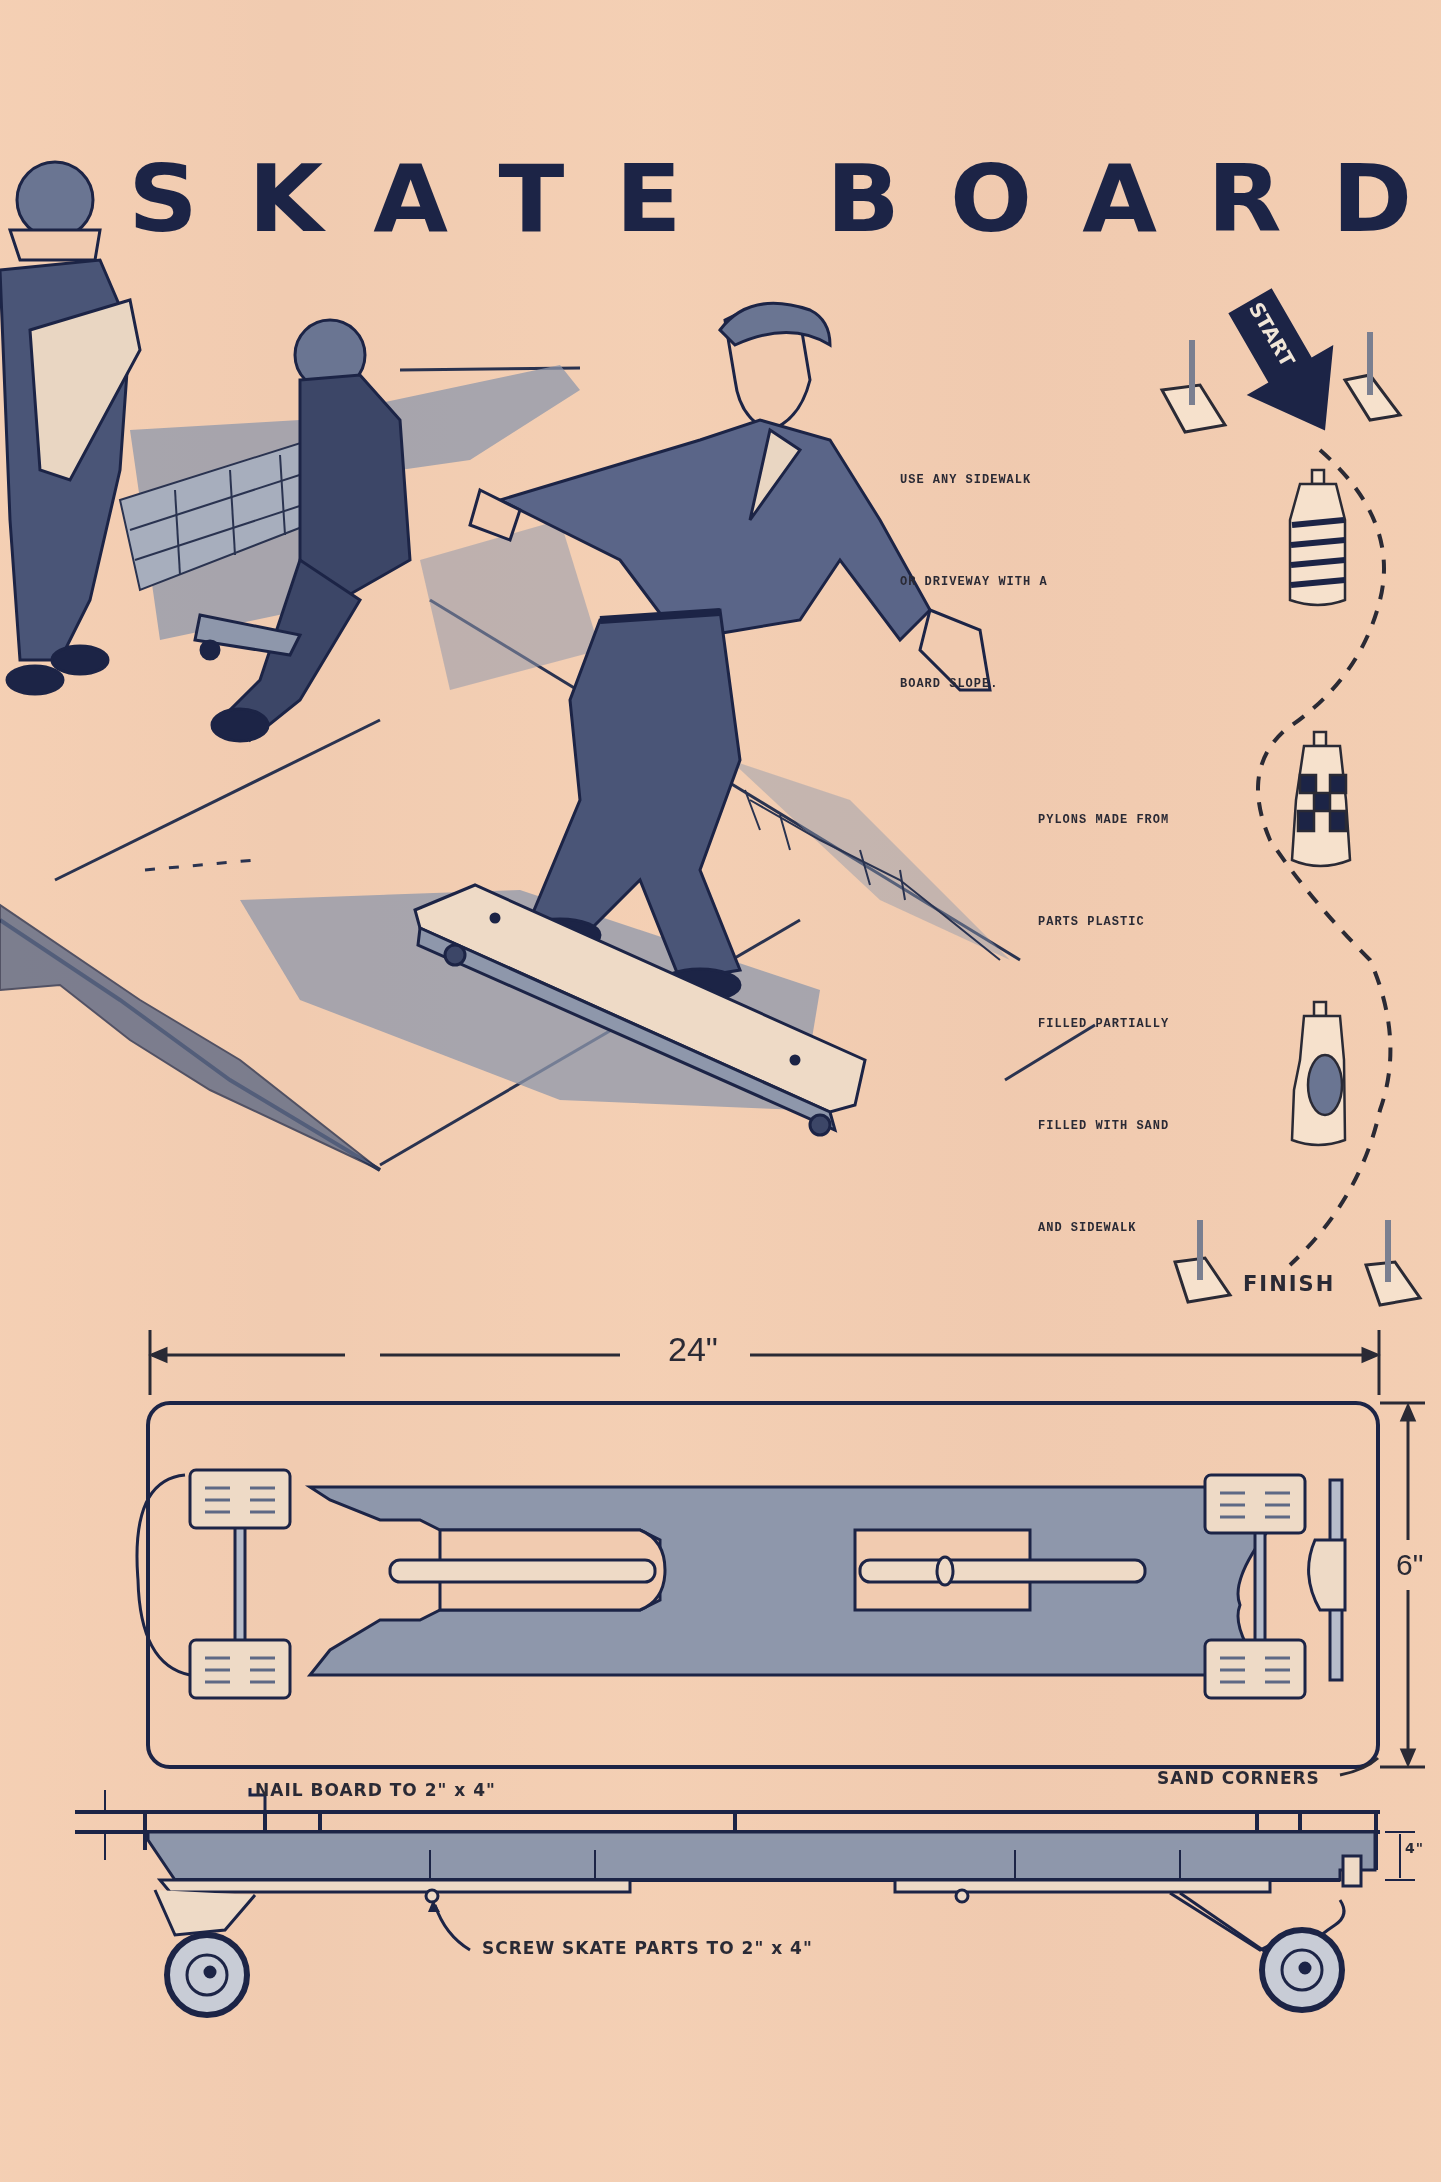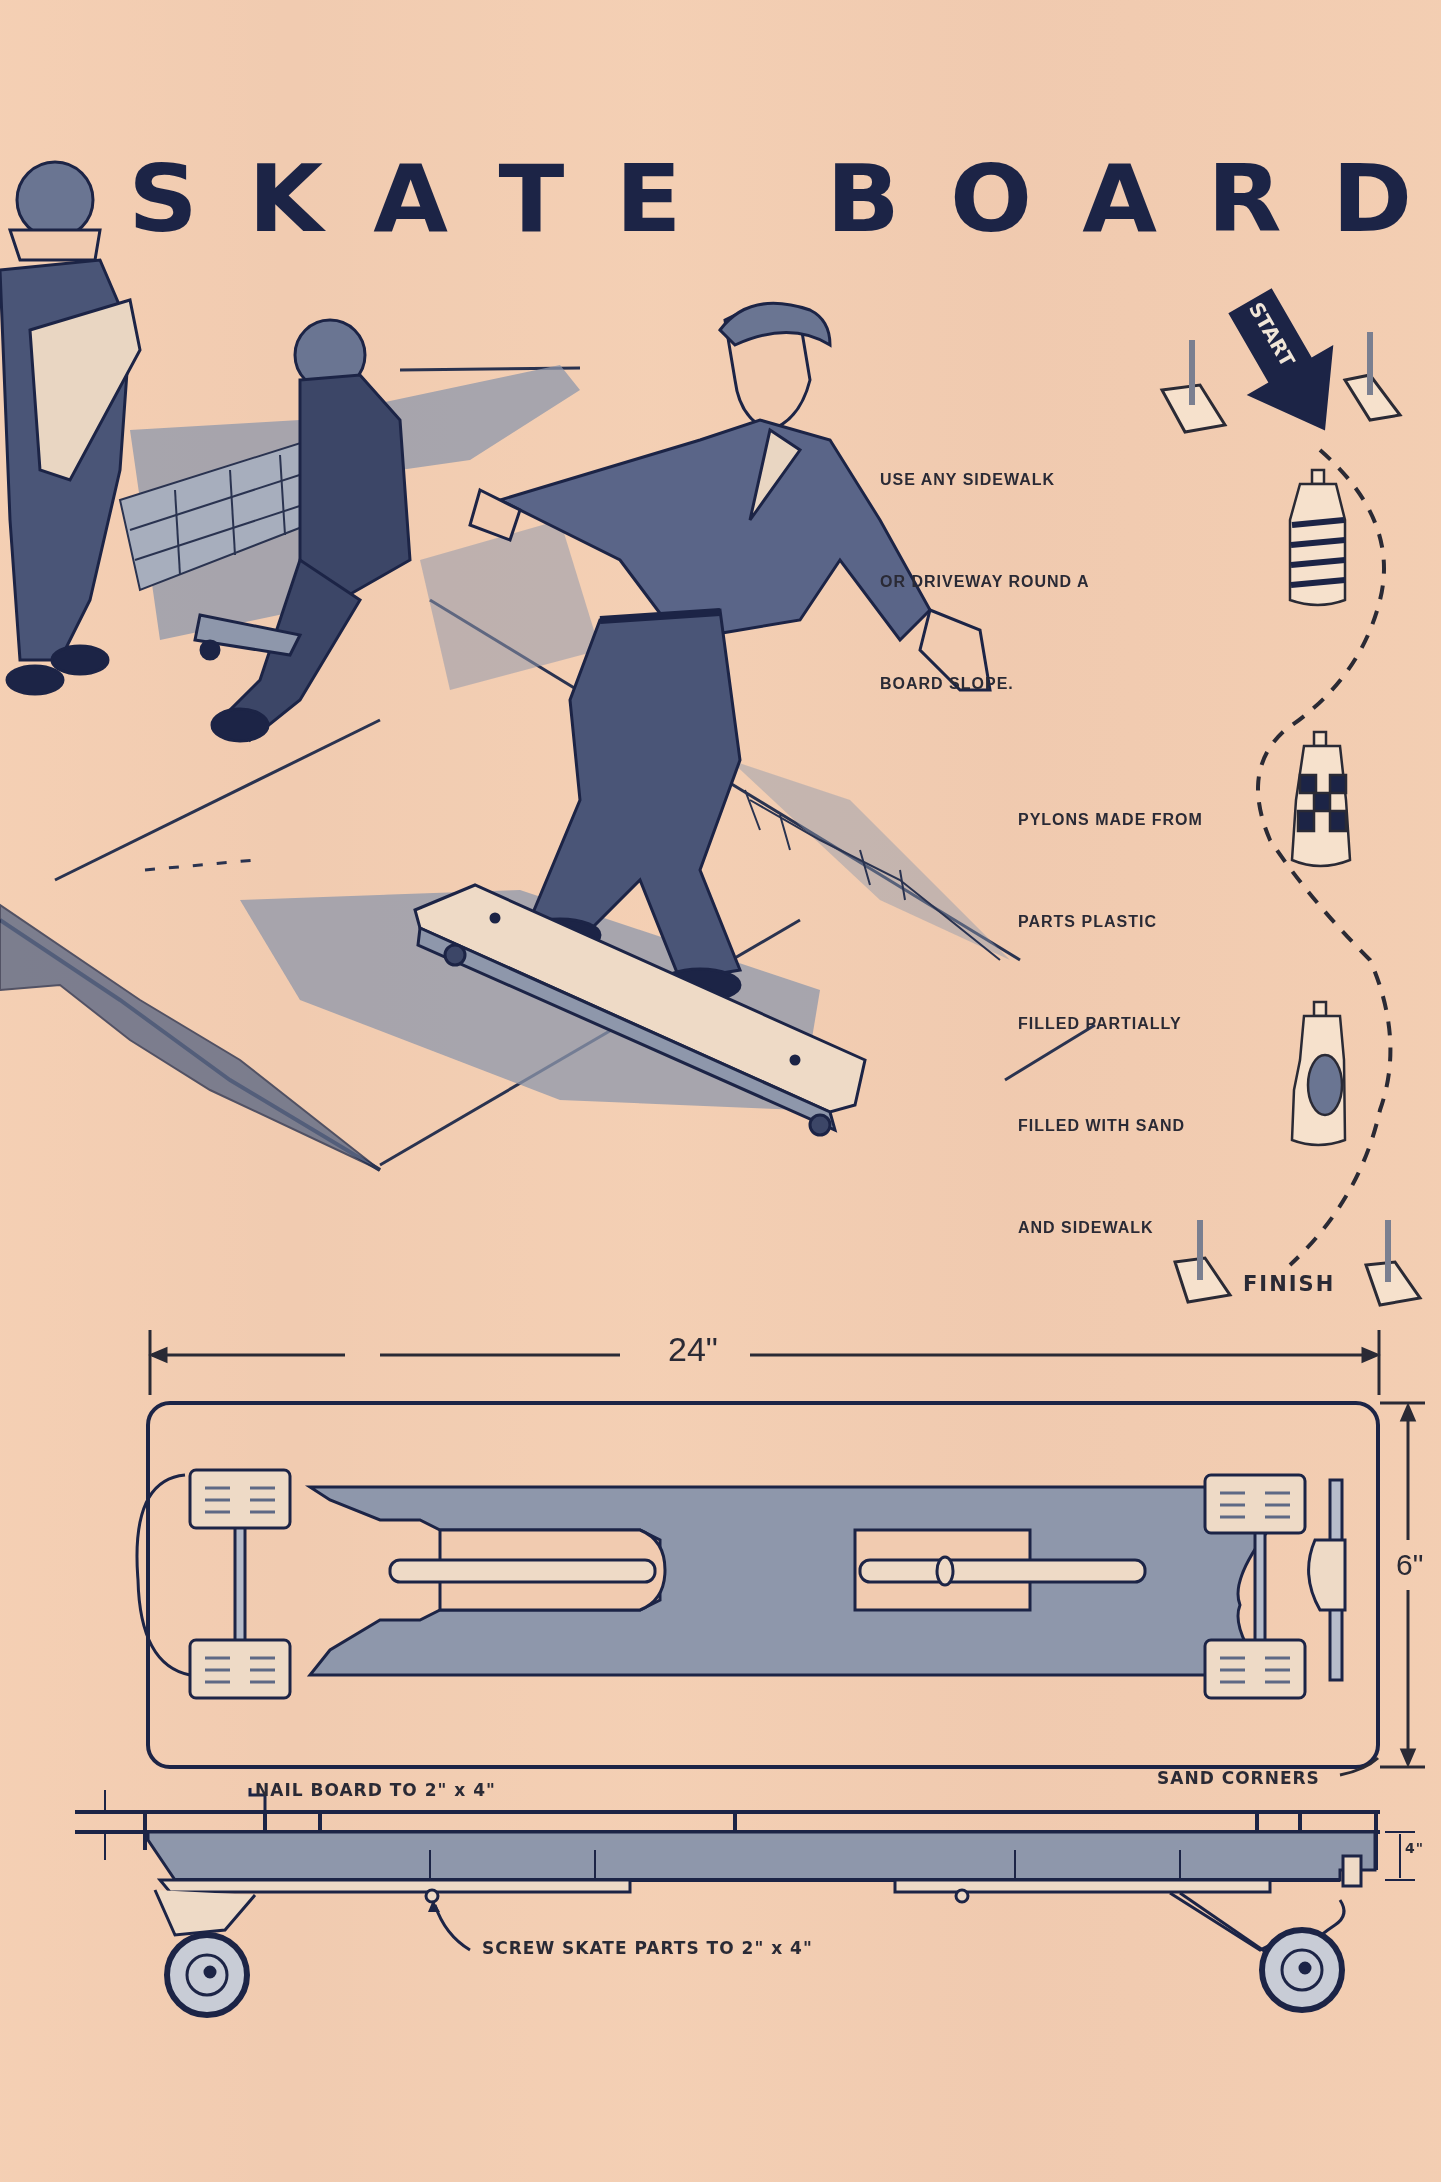--- a/index.html
+++ b/index.html
@@ -19,23 +19,24 @@
   .title {
     position: absolute; left: 130px; top: 150px; width: 1280px;
     font-family: "DejaVu Sans", sans-serif; font-weight: bold;
     font-size: 92px; line-height: 100px; color: #1c2446;
     display: flex; justify-content: space-between;
     letter-spacing: 0;
   }
   .title span { display: inline-block; transform: scaleX(1.05); }
   .title .gap { width: 40px; }
   .caption {
-    position: absolute; font-family: Liberation Sans, sans-serif; font-weight: bold;
-    font-size: 16px; line-height: 34px; color: #2a2a35; letter-spacing: 1px;
+    position: absolute; font-family: Liberation Mono, monospace; font-weight: bold;
+    font-size: 12px; line-height: 34px; color: #2a2a35; letter-spacing: 1px;
     white-space: pre;
+    margin-left: 20px;
   }
   .label {
     position: absolute; font-family: "DejaVu Sans", sans-serif; font-weight: bold;
     font-size: 17px; color: #2a2a35; letter-spacing: 1px; white-space: pre;
   }
   .dim {
     position: absolute; font-family: "Liberation Sans", sans-serif;
     font-size: 34px; color: #2a2a35;
   }
   svg { position: absolute; overflow: visible; }
@@ -129,21 +130,21 @@
       <path d="M420 928 L830 1112 L835 1130 L418 945 Z" fill="#8e97ab"></path>
       <circle cx="495" cy="918" r="4" fill="#1c2446"></circle>
       <circle cx="795" cy="1060" r="4" fill="#1c2446"></circle>
       <circle cx="455" cy="955" r="10" fill="#3c4667"></circle>
       <circle cx="820" cy="1125" r="10" fill="#3c4667"></circle>
     </g>
   </svg>
 
   <div class="caption" style="left:880px;top:395px;">
     <div>USE ANY SIDEWALK</div>
-    <div>OR DRIVEWAY ROUND A</div>
+    <div>OR DRIVEWAY WITH A</div>
     <div>BOARD SLOPE.</div>
   </div>
 
   <div class="caption" style="left:1018px;top:735px;">
     <div>PYLONS MADE FROM</div>
     <div>PARTS PLASTIC</div>
     <div>FILLED PARTIALLY</div>
     <div>FILLED WITH SAND</div>
     <div>AND SIDEWALK</div>
   </div>

